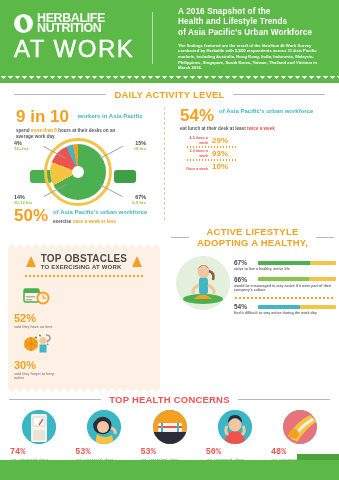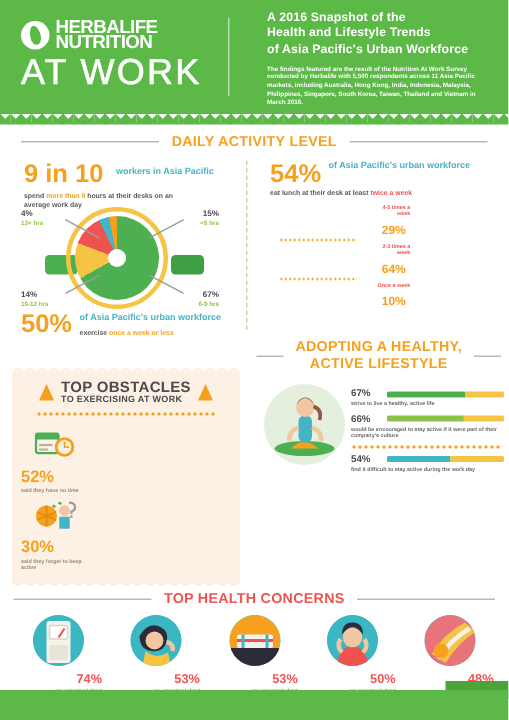--- a/index.html
+++ b/index.html
@@ -138,21 +138,21 @@
   .ex50 .tx .s em { font-style:normal; color:#f5a11f; }
 
   
   .s54 { padding: 5px 0 0 12px; }
   .s54 .hd { display:flex; align-items:flex-start; }
   .s54 .num { color:#f5a11f; font-weight:bold; font-size:17px; line-height:15px; }
   .s54 .lab { margin-left:5px; color:#44b5c4; font-size:6px; font-weight:bold; line-height:7px; }
   .s54 .sub { color:#5a5a5a; font-size:4.6px; font-weight:bold; margin-top:3px; }
   .s54 .sub em { font-style:normal; color:#ef5350; }
   .freq { margin-top:5px; margin-left:6px; }
-  .freq-row { display:flex; align-items:center; gap:4px; margin-bottom:1px;flex-direction:column; }
+  .freq-row { display:flex; align-items:flex-end; gap:4px; margin-bottom:1px; }
   .freq-row .k { color:#ef5350; font-size:3.6px; font-weight:bold; text-align:right; width:22px; line-height:4.4px;}
   .freq-row .v { color:#f5a11f; font-size:8px; font-weight:bold; }
   .dotline { height:2px; width:52px; margin:1px 0 1px 0;
     background-image: radial-gradient(circle, #f5a11f 45%, transparent 46%);
     background-size: 3px 2px; background-repeat: repeat-x; }
 
   
   .obst-card {
     margin: 21px 6px 0 8px; background:#fdf1e6; padding:6px 6px 8px;
     position:relative;
@@ -187,21 +187,21 @@
   .ls-pct { color:#4a4a4a; font-weight:bold; font-size:6.5px; width:20px;}
   .bar { height:4px; width:78px; border-radius:1px; display:flex; overflow:hidden; background:#f6c445;}
   .bar i { display:block; height:100%; }
   .ls-cap { color:#6b6b6b; font-size:3.6px; font-weight:bold; line-height:4.6px; margin-top:1px;}
   .ls-dots { height:2px; margin:3px 0 4px;
     background-image: radial-gradient(circle, #f5a11f 45%, transparent 46%);
     background-size: 4px 2px; background-repeat: repeat-x; width:100px;}
 
   
   .concerns { display:flex; justify-content:space-between; padding: 2px 10px 0; }
-  .concern { width:58px; text-align:right; }
+  .concern { width:58px; text-align:left;font-family:Liberation Mono, monospace; }
   .c-circle { width:34px;height:34px;border-radius:50%;margin:0 auto;position:relative;overflow:hidden; background:#3bb7c4;}
   .c-pct { color:#ef5350; font-weight:bold; font-size:8.5px; margin-top:3px;}
   .c-cap { color:#7a7a7a; font-size:3.4px; line-height:4.4px; margin-top:1px;}
   .c-cap b { display:block; color:#5a5a5a; font-size:3.8px; margin-top:.5px;}
 
   
   .tips {
     margin: 5px 8px 0 8px; background:#fdf1e6; padding:6px 7px 8px;
     display:flex; gap:6px; position:relative;
   }
@@ -314,21 +314,21 @@
         </div>
         <div class="sub"><span>eat lunch at their desk at least </span><em>twice a week</em></div>
         <div class="freq">
           <div class="freq-row">
             <div class="k">4-5 times a week</div>
             <div class="v">29%</div>
           </div>
           <div class="dotline"></div>
           <div class="freq-row">
             <div class="k">2-3 times a week</div>
-            <div class="v">64%</div>
+            <div class="v">93%</div>
           </div>
           <div class="dotline"></div>
           <div class="freq-row">
             <div class="k">Once a week</div>
             <div class="v">10%</div>
           </div>
         </div>
       </div>
     </div>
   </div>
@@ -380,22 +380,22 @@
             <div class="obst-cap">said they forget to keep active</div>
           </div>
         </div>
       </div>
     </div>
 
     <div class="col-r">
       <div class="sec-title" style="margin-top:0;">
         <div class="ln" style="max-width:18px;"></div>
         <div class="tx">
+          <div>ACTIVE LIFESTYLE</div>
           <div>ADOPTING A HEALTHY,</div>
-          <div>ACTIVE LIFESTYLE</div>
         </div>
         <div class="ln" style="max-width:18px;"></div>
       </div>
       <div class="life">
         <div class="life-ill">
           <svg width="62" height="60" viewBox="0 0 62 60">
             <circle cx="31" cy="30" r="27" fill="#e4f0dd"></circle>
             <ellipse cx="31" cy="46" rx="20" ry="5" fill="#4caf50"></ellipse>
             <path d="M22 46 q9 -9 18 0 z" fill="#f5a11f"></path>
             <rect x="27" y="24" width="9" height="18" rx="4" fill="#44b5c4"></rect>

